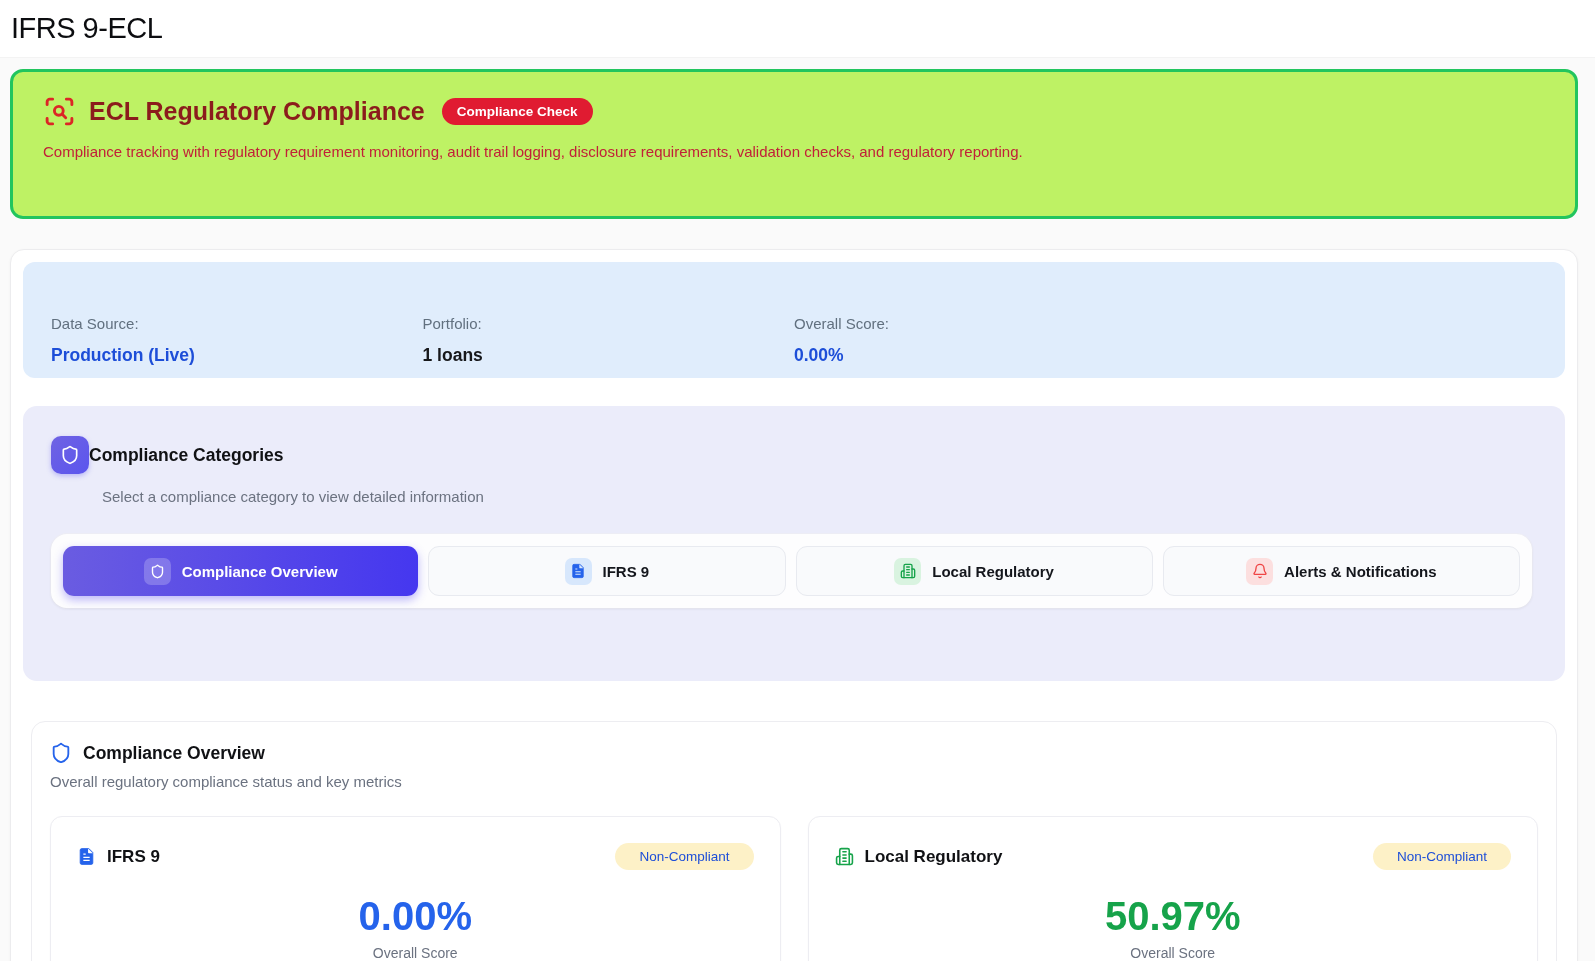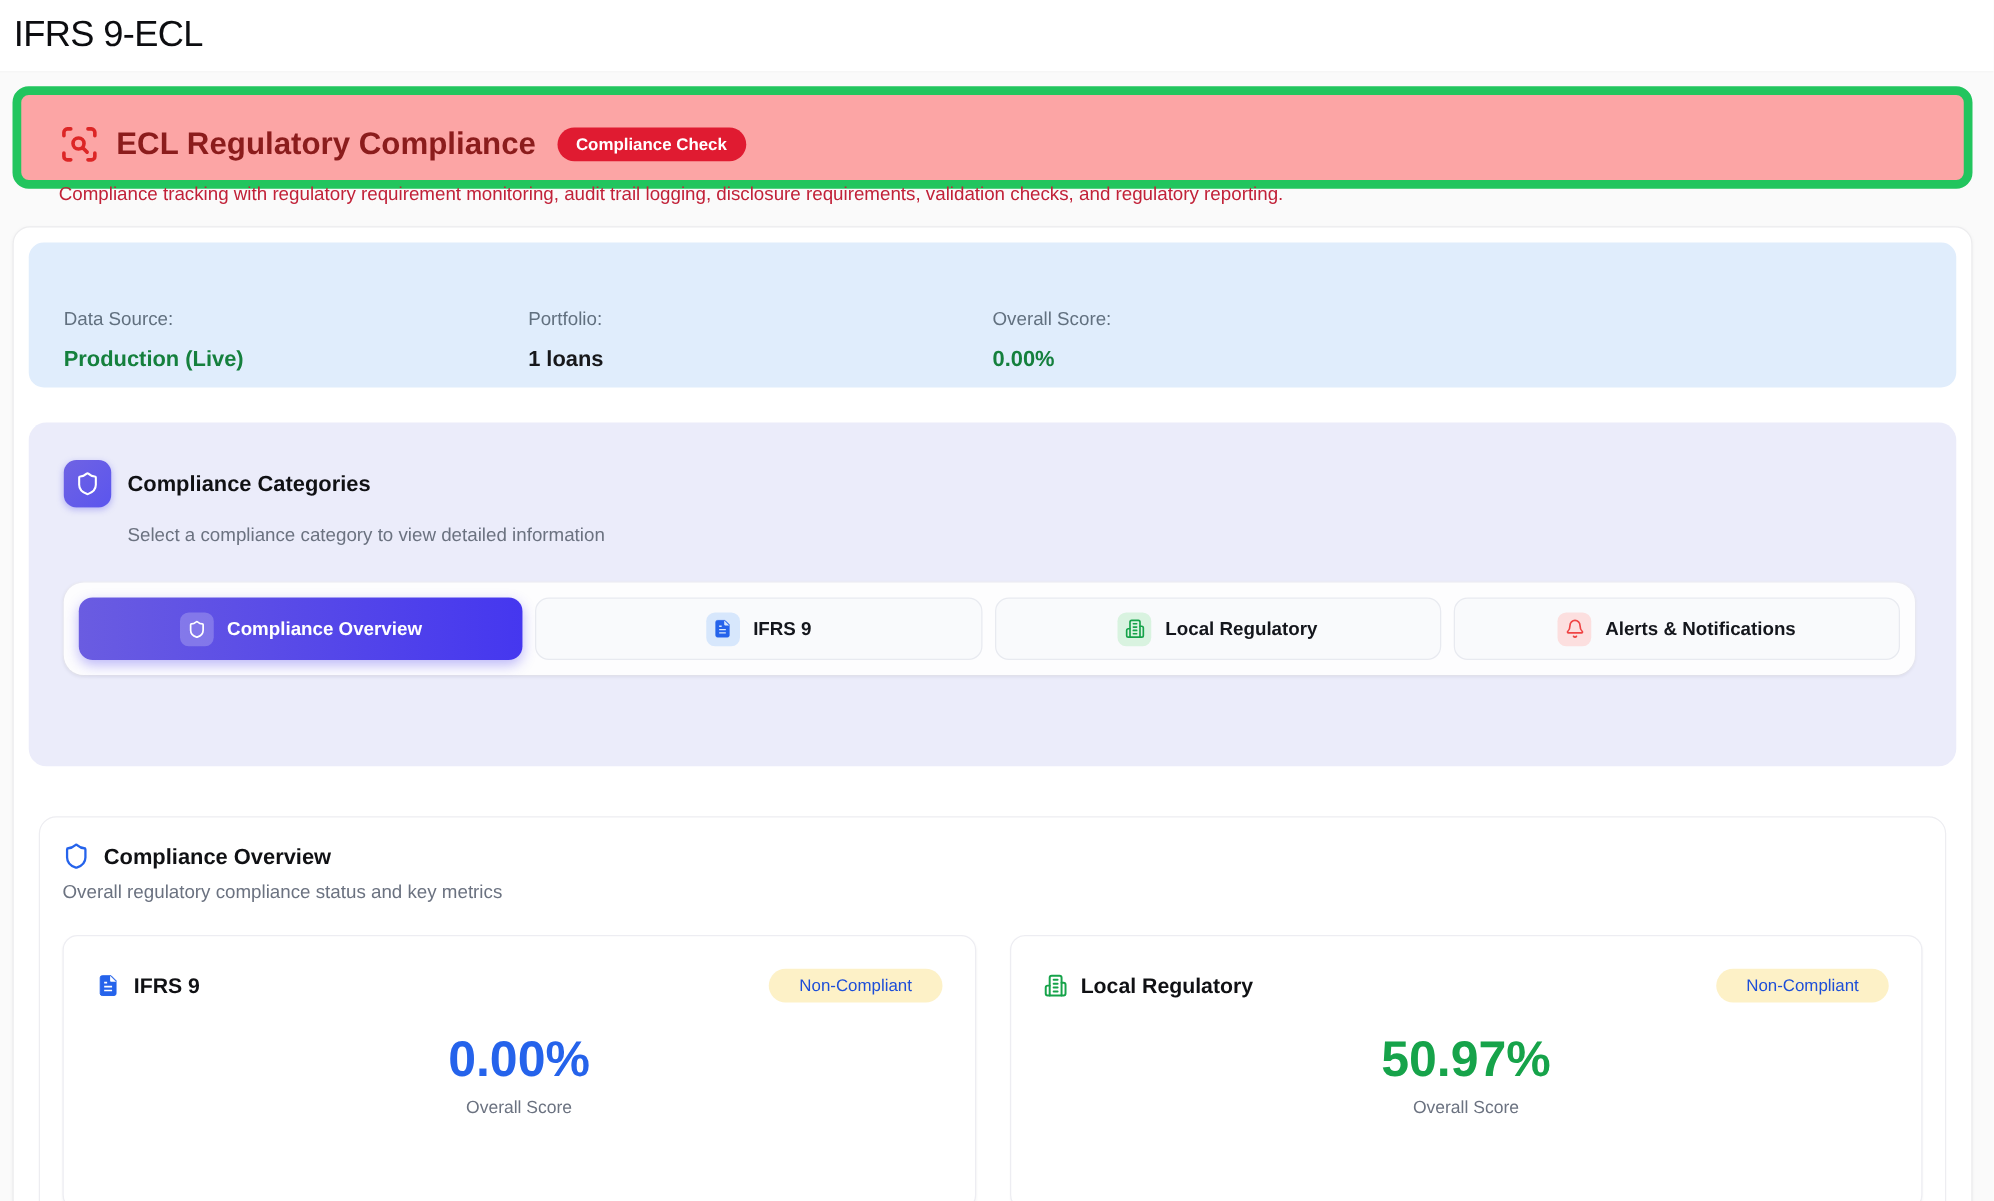--- a/index.html
+++ b/index.html
@@ -18,23 +18,23 @@
   }
   .app-title {
     font-size: 29px;
     font-weight: 400;
     color: #0c0d10;
     letter-spacing: -0.5px;
   }
   
   .alert-banner {
     margin: 11px 17px 0 10px;
-    height: 82px;
-    background: #fca5a5;
-    border: 7px solid #22c55e;
+    height: 150px;
+    background: #bef264;
+    border: 3px solid #22c55e;
     border-radius: 13px;
     padding: 23px 30px 0 30px;
   }
   .alert-title-row { display: flex; align-items: center; gap: 13px; }
   .alert-title { font-size: 25px; font-weight: 800; color: #8b1c1c; }
   .alert-badge {
     background: #e01b31;
     color: #ffffff;
     font-size: 13.5px;
     font-weight: 600;
@@ -58,30 +58,30 @@
   .summary-bar {
     background: #e0edfc;
     border-radius: 12px;
     height: 116px;
     padding: 53px 28px 0 28px;
     display: grid;
     grid-template-columns: repeat(4, 1fr);
   }
   .summary-label { font-size: 15px; color: #61707f; margin-bottom: 13px; }
   .summary-value { font-size: 17.5px; font-weight: 700; color: #17181b; }
-  .summary-value.blue { color: #15803d; }
+  .summary-value.blue { color: #1d4ed8; }
   
   .categories-section {
     margin-top: 28px;
     background: #ebecfa;
     border-radius: 14px;
     height: 275px;
     padding: 30px 33px 0 28px;
   }
-  .cat-header { display: flex; align-items: center; gap: 13px; }
+  .cat-header { display: flex; align-items: center; }
   .cat-icon-chip {
     width: 38px; height: 38px;
     border-radius: 10px;
     background: linear-gradient(135deg, #6f63e3, #5b55ee);
     display: grid; place-items: center;
     box-shadow: 0 2px 5px rgba(91,85,238,0.35);
     flex: 0 0 auto;
   }
   .cat-title { font-size: 17.5px; font-weight: 700; color: #101114; }
   .cat-subtitle { margin: 14px 0 0 51px; font-size: 15px; color: #6b7280; }

